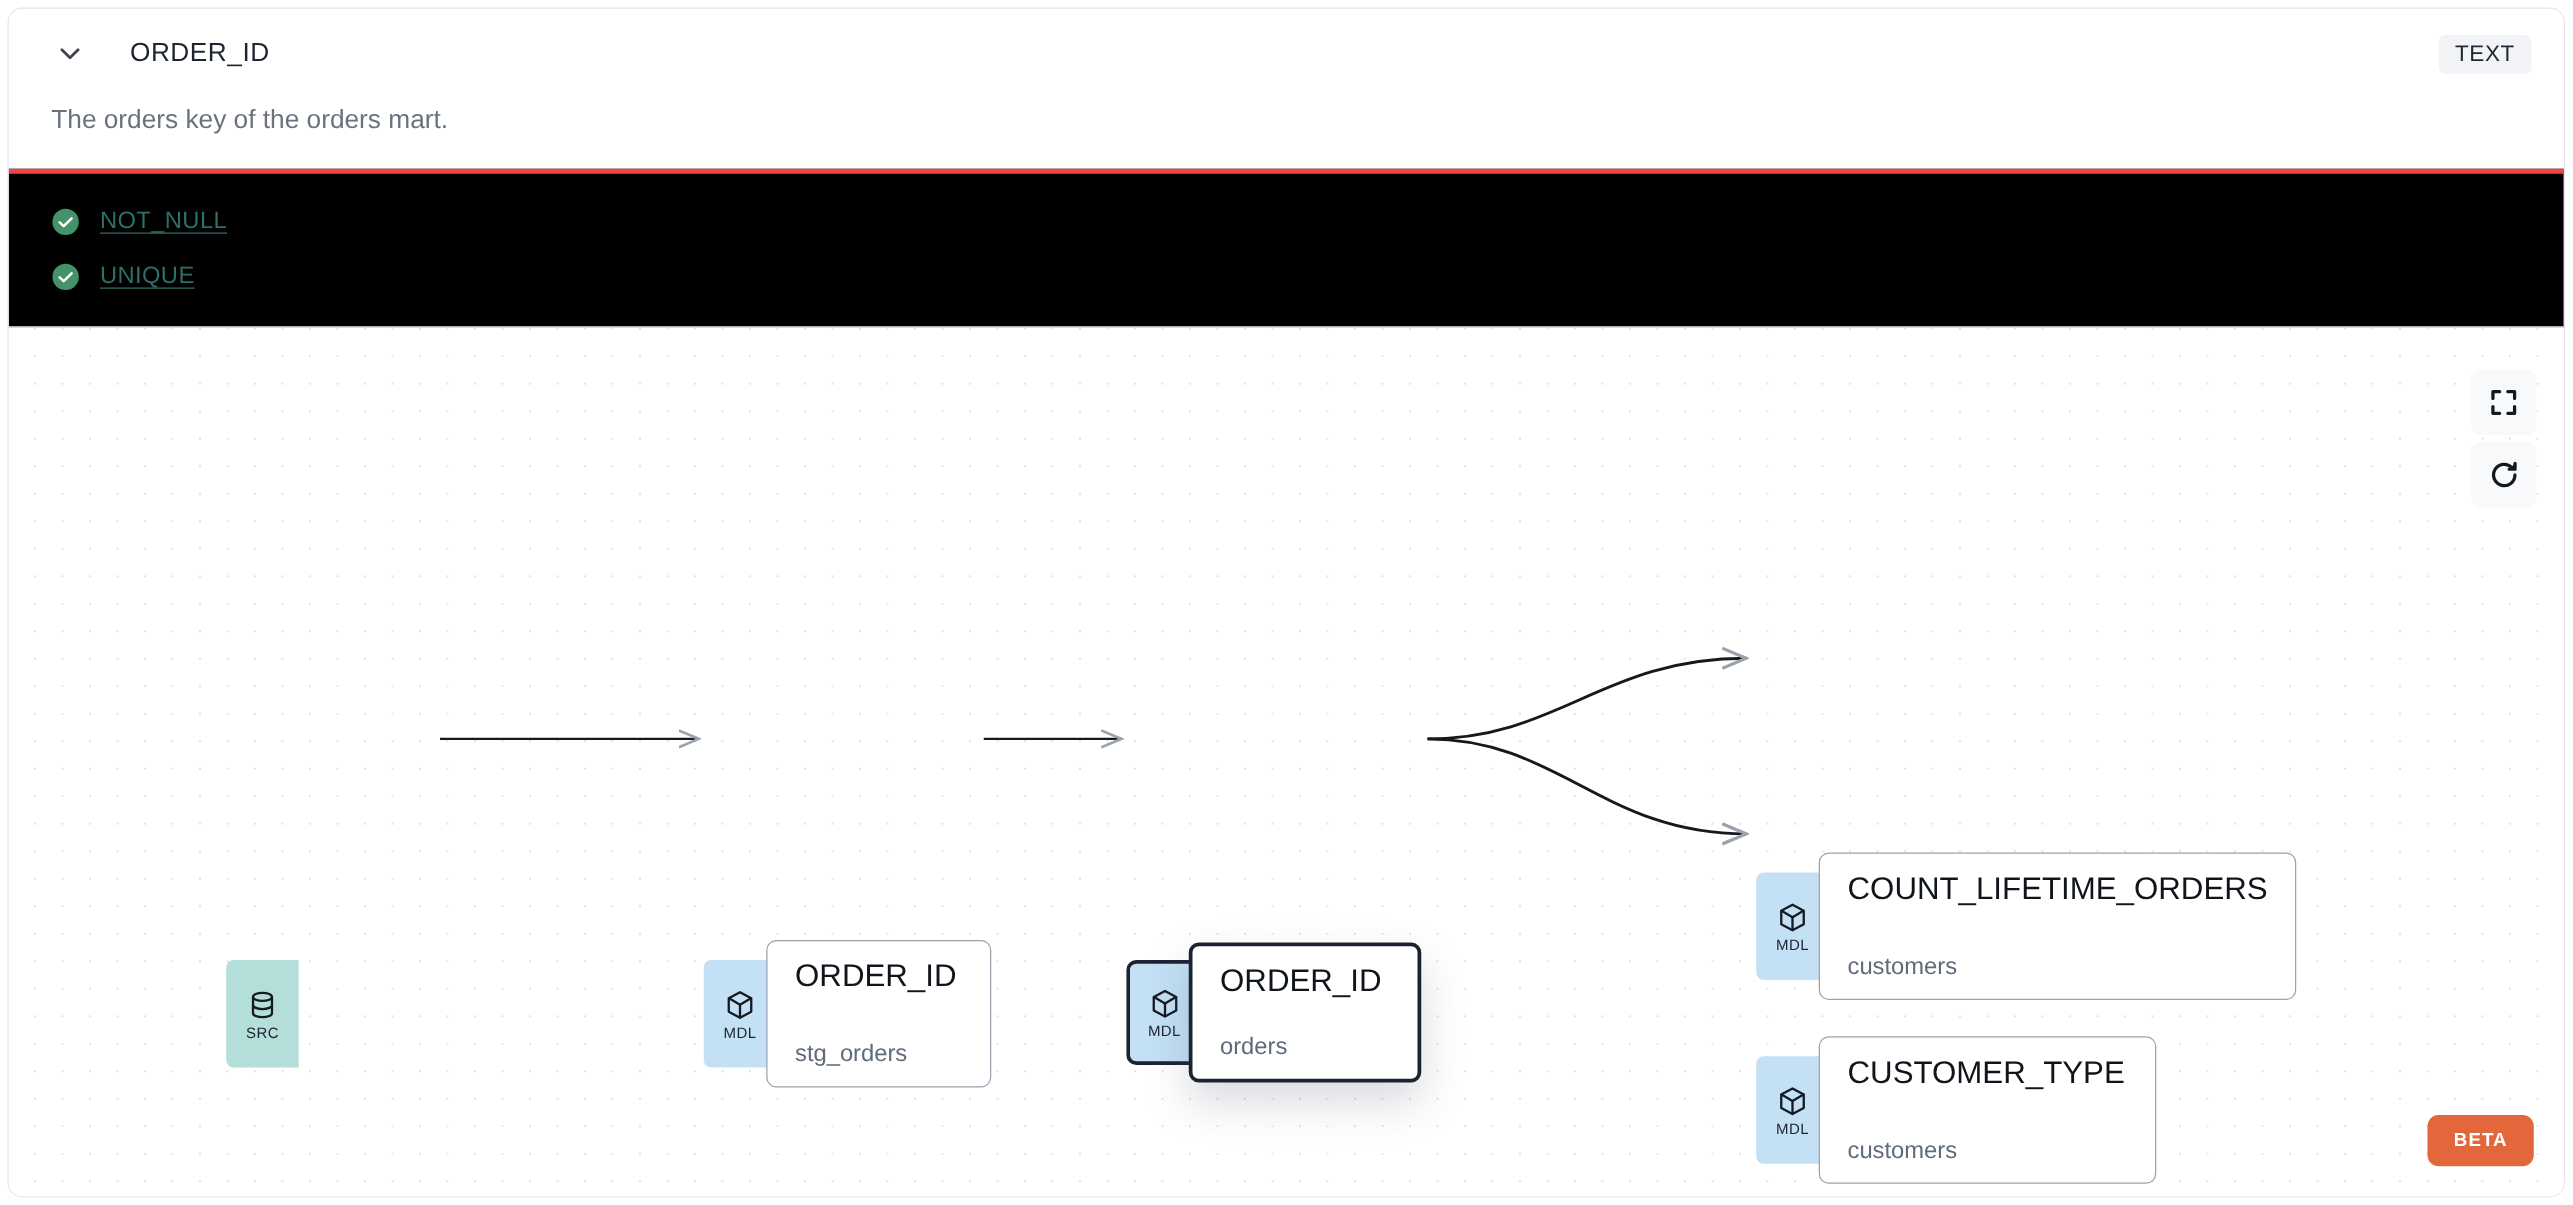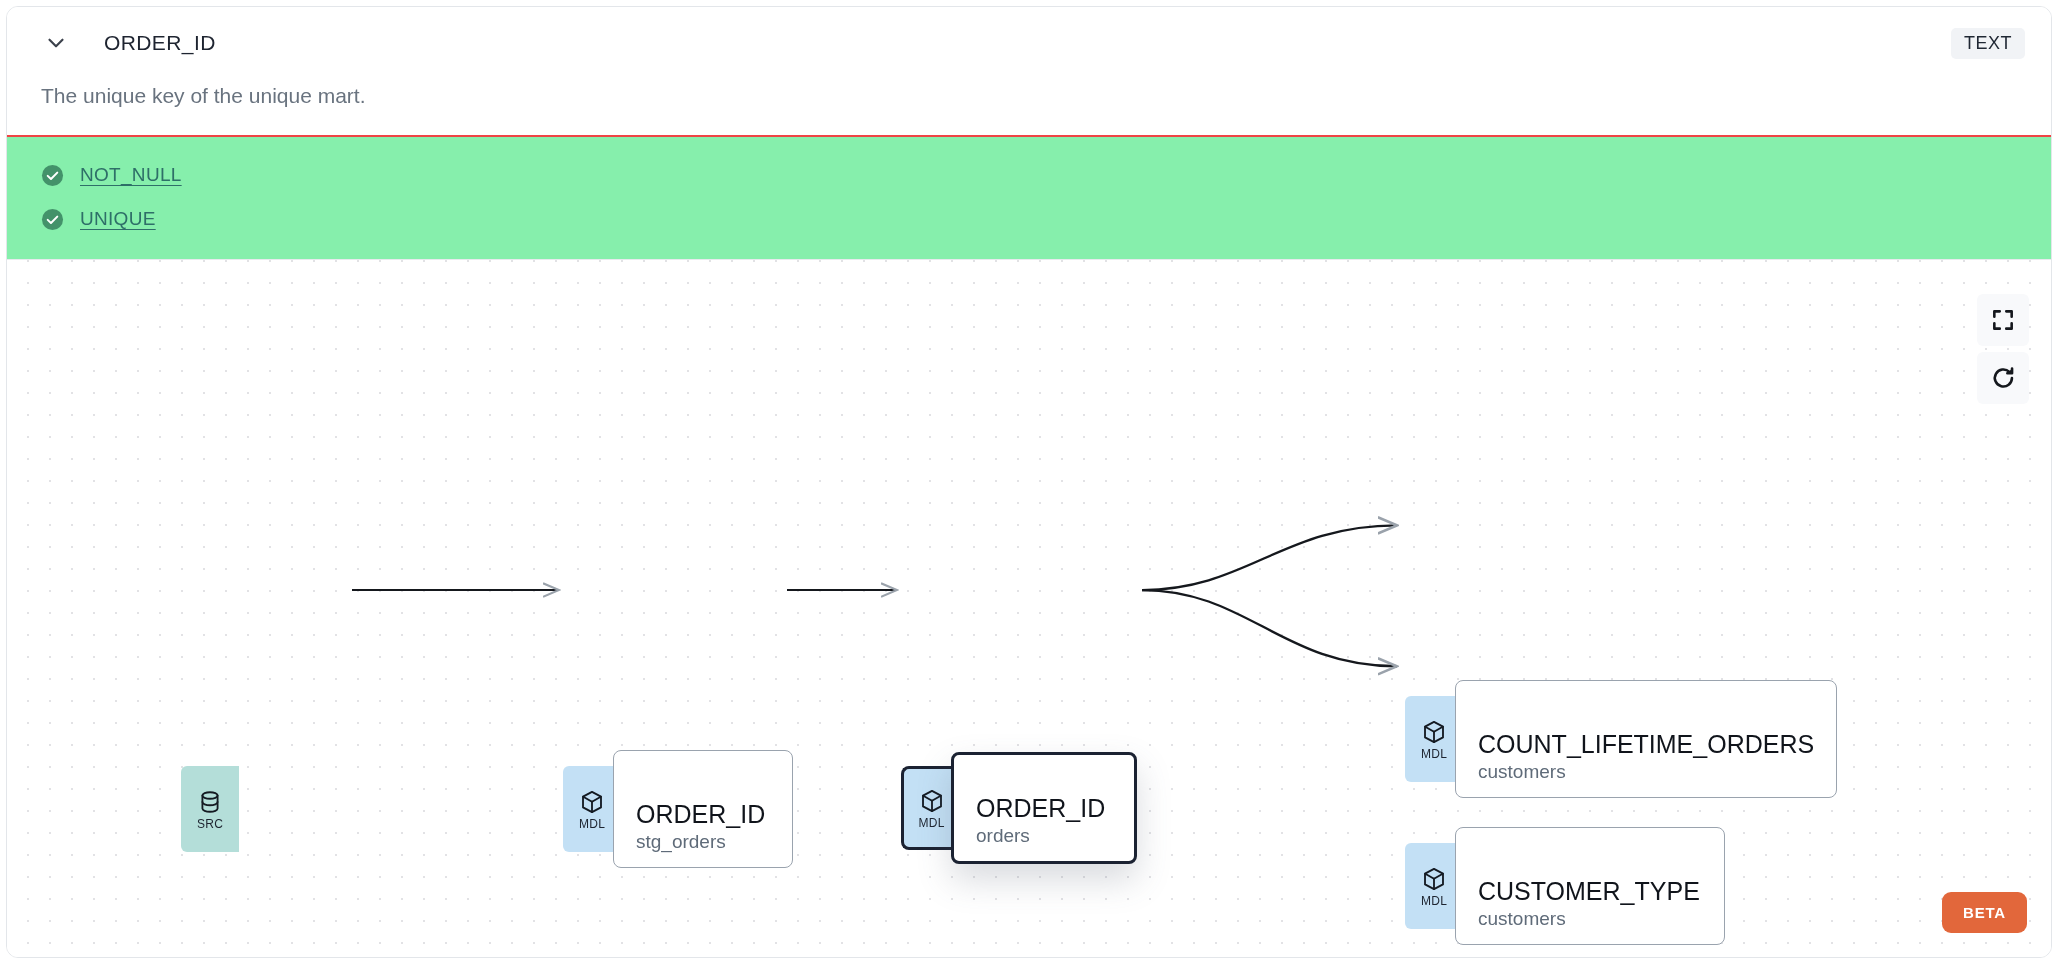--- a/index.html
+++ b/index.html
@@ -76,22 +76,22 @@
     padding: 4px 34px 26px 34px;
     font-size: 21px;
     color: #69737f;
     background: #ffffff;
     line-height: 1.25;
   }
 
   
   .tests {
     flex: 0 0 auto;
-    background: #86efac;
-    border-top: 2px solid #ef4444;
+    background: #000000;
+    border-top: 4px solid #ef4444;
     border-bottom: 1px solid #e7eaee;
     padding: 16px 34px 18px 34px;
   }
   .test-row {
     display: flex;
     align-items: center;
     height: 44px;
     gap: 16px;
   }
   .check-icon {
@@ -157,21 +157,21 @@
     margin-top: 2px;
   }
   .node-body {
     flex: 1 1 auto;
     background: #ffffff;
     border: 1px solid #9aa3ae;
     border-radius: 8px;
     padding: 14px 20px 14px 22px;
     display: flex;
     flex-direction: column;
-    justify-content: flex-end;
+    justify-content: space-between;
     gap: 3px;
     margin-left: -8px;
     position: relative;
     z-index: 2;
   }
   .node-name {
     font-size: 25px;
     color: #10141b;
     line-height: 1.15;
     white-space: nowrap;
@@ -243,21 +243,21 @@
   <div class="header">
     <div class="chevron-btn">
       <svg width="26" height="26" viewBox="0 0 24 24" fill="none" stroke="#3d434d" stroke-width="2" stroke-linecap="round" stroke-linejoin="round">
         <polyline points="6 9 12 15 18 9"></polyline>
       </svg>
     </div>
     <div class="page-title">ORDER_ID</div>
     <div class="type-badge">TEXT</div>
   </div>
 
-  <div class="description">The unique key of the unique mart.</div>
+  <div class="description">The orders key of the orders mart.</div>
 
   <div class="tests">
 
     <div class="test-row">
       <svg class="check-icon" viewBox="0 0 24 24">
         <circle cx="12" cy="12" r="11" fill="#43926a"></circle>
         <polyline points="7 12.4 10.4 15.6 17 9" fill="none" stroke="#ffffff" stroke-width="2.1" stroke-linecap="round" stroke-linejoin="round"></polyline>
       </svg>
       <span class="test-link">NOT_NULL</span>
     </div>

